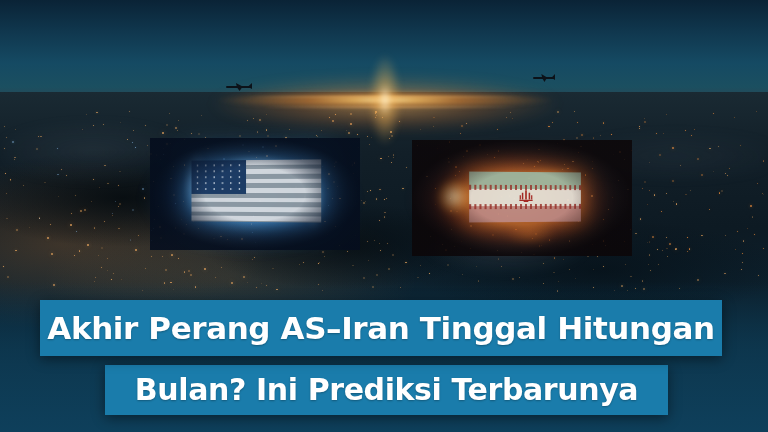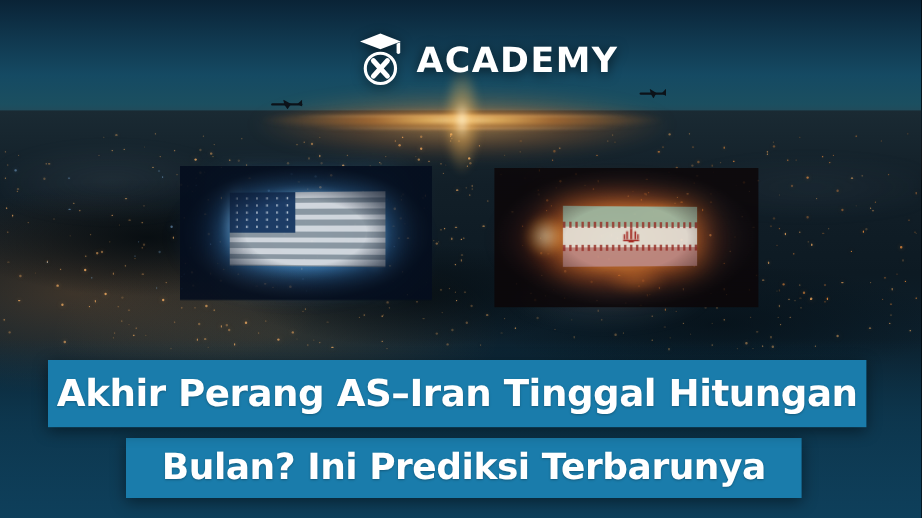--- a/index.html
+++ b/index.html
@@ -793,34 +793,20 @@
         <path d="M15.2 5H17v8h-1.8z"></path>
         <path d="M4.4 8h1.5v5H4.4z"></path>
         <path d="M18.1 8h1.5v5h-1.5z"></path>
         <path d="M4 13.2h16v1.6H4z"></path>
         <path d="M9.2 14.8h5.6v1.3H9.2z"></path>
       </g>
     </svg>
   </div>
   <div class="iran-mask"></div>
 
-  <div class="logo">
-    <div class="logo-mark">
-      <svg viewBox="0 0 42 48" width="42" height="48">
-
-        <path d="M21 2 L38 8.5 L21 15 L4 8.5 Z" fill="#ffffff"></path>
-        <path d="M34.5 10.4 v7.2 a1.5 1.5 0 0 0 3 0 v-8.3 z" fill="#ffffff"></path>
-
-        <circle cx="21" cy="31" r="12.6" fill="none" stroke="#ffffff" stroke-width="2.6"></circle>
-        <path d="M15.2 24.6 L26.8 37.4 M26.8 24.6 L15.2 37.4" stroke="#ffffff" stroke-width="4.2" stroke-linecap="round"></path>
-        <circle cx="21" cy="31" r="1.9" fill="#ffffff"></circle>
-      </svg>
-    </div>
-    <div class="logo-text">ACADEMY</div>
-  </div>
 
   <div class="bar" id="bar2">
     <span>Bulan? Ini Prediksi Terbarunya</span>
   </div>
   <div class="bar" id="bar1">
     <span>Akhir Perang AS–Iran Tinggal Hitungan</span>
   </div>
 
 </div>
 

